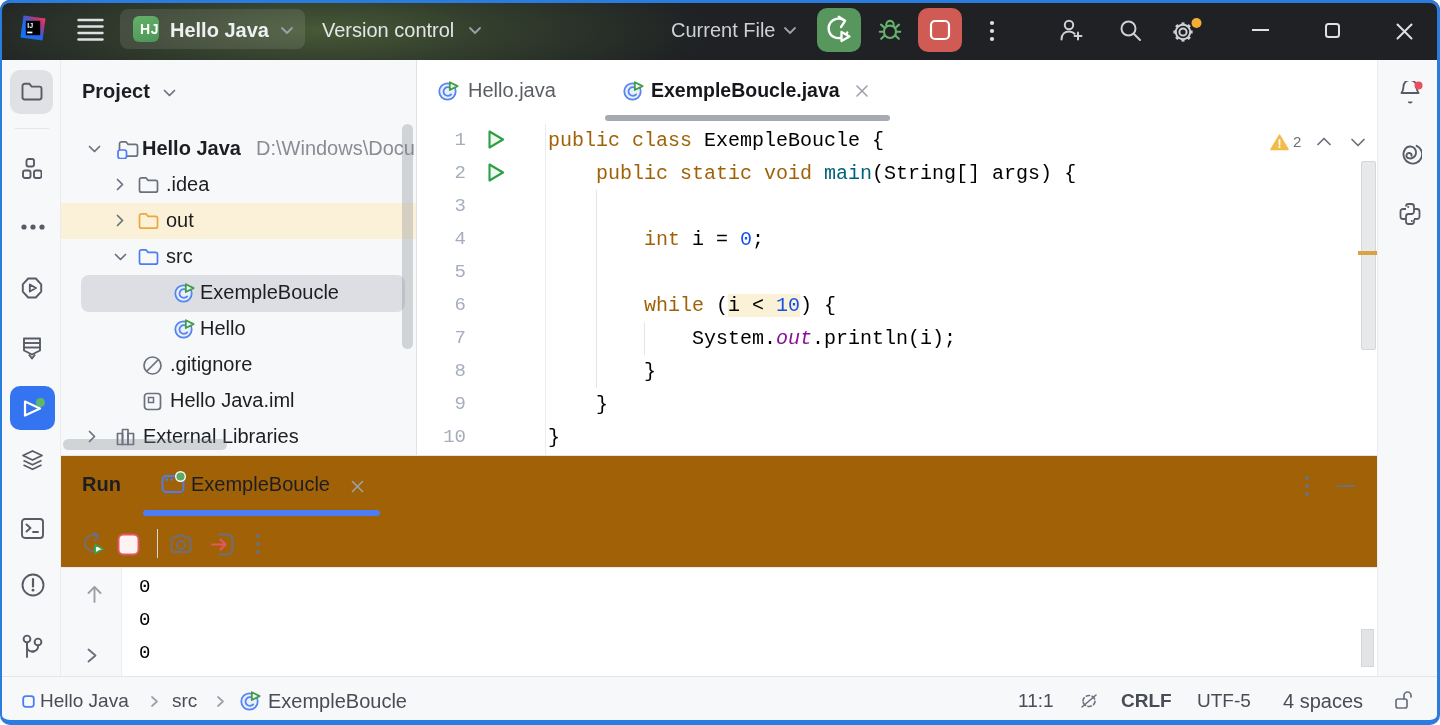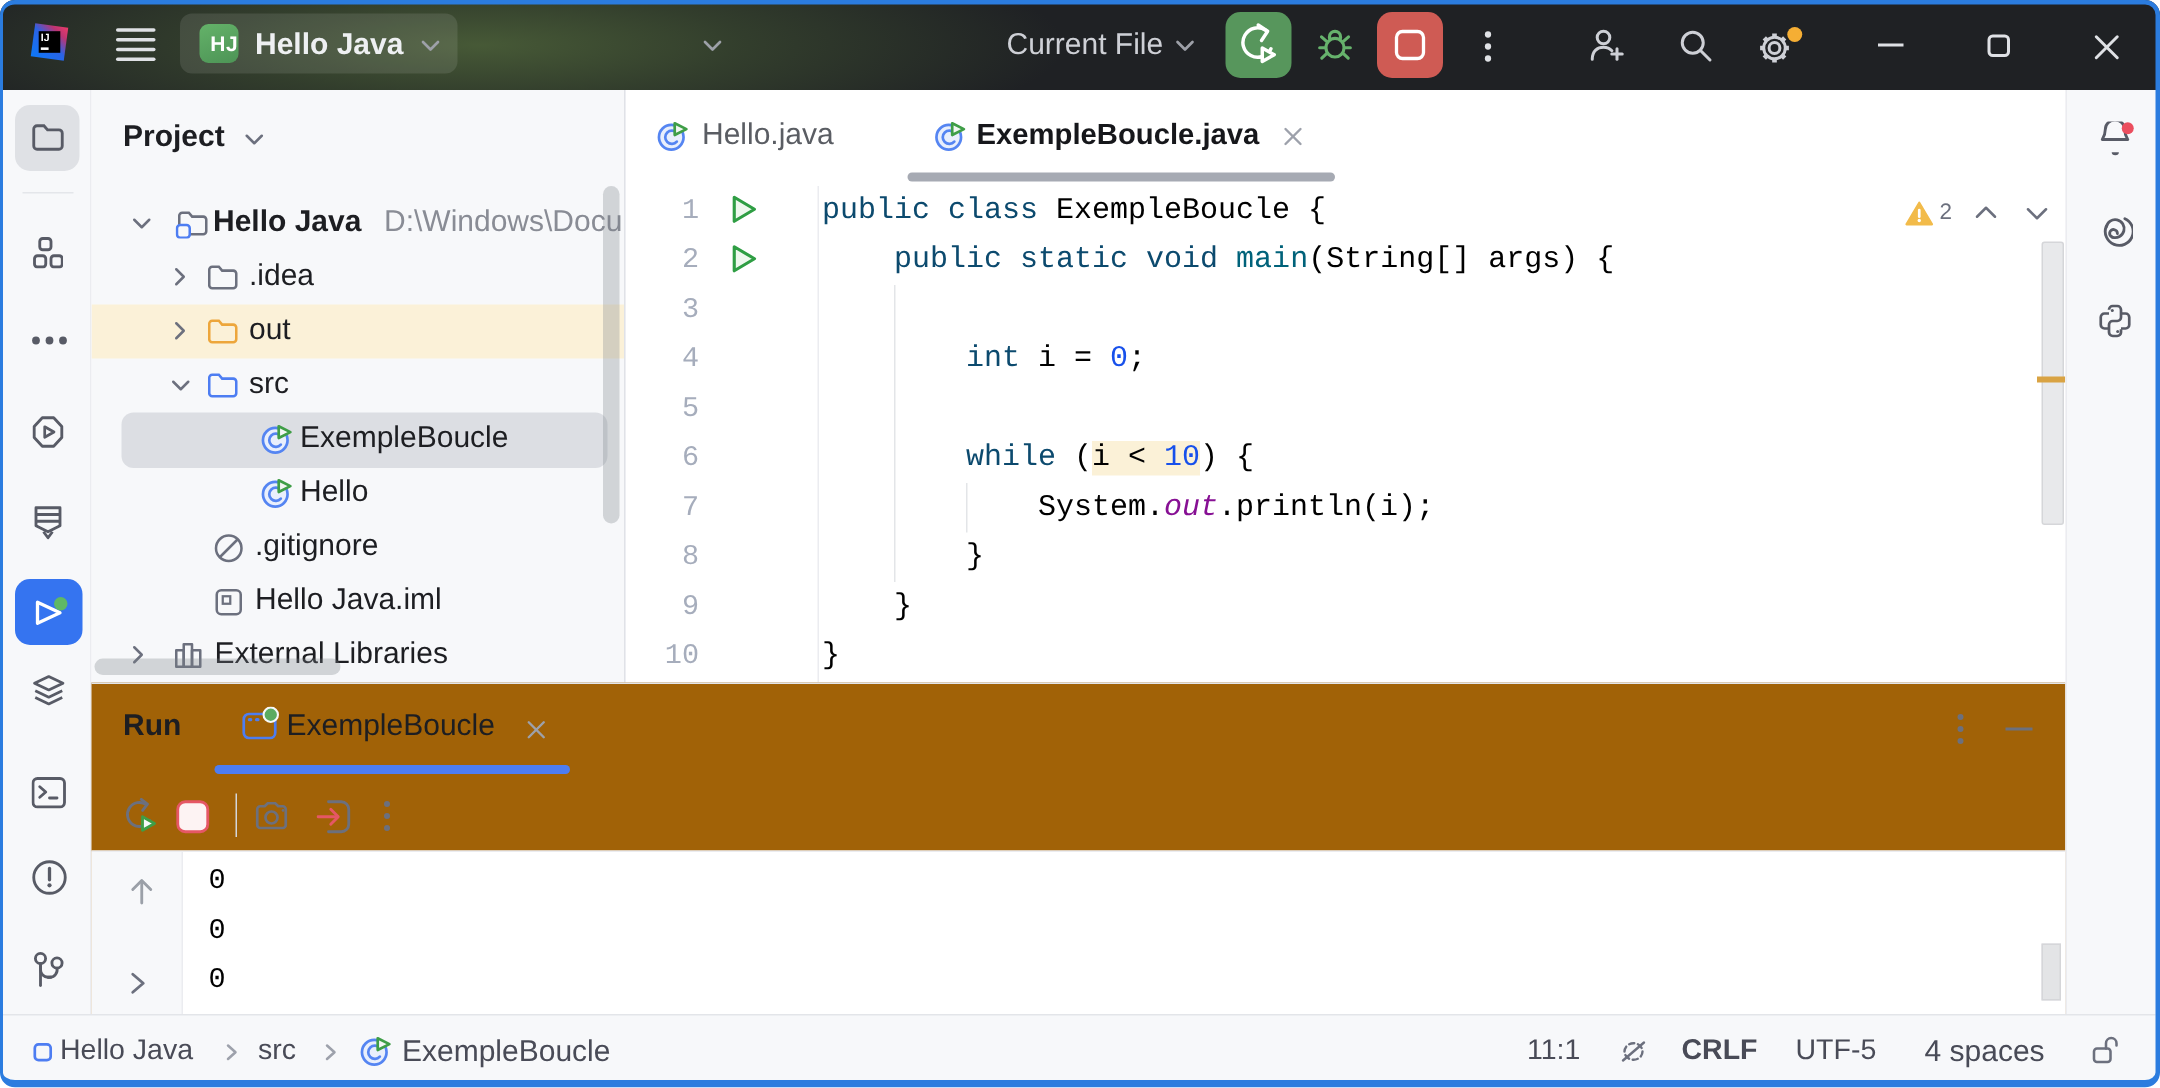--- a/index.html
+++ b/index.html
@@ -38,21 +38,21 @@
 
 
 .trow { position:absolute; left:0; width:356px; height:36px; font-size:20px; color:#1d1e22; }
 .trow span { position:absolute; top:0; line-height:34px; white-space:nowrap; }
 #row-out { background:#fbf1d8; }
 #row-sel { position:absolute; left:20px; top:215px; width:324px; height:37px; background:#dcdee3; border-radius:8px; }
 .tico { position:absolute; top:8px; }
 
 
 .codeline { position:absolute; font-family:"Liberation Mono", monospace; font-size:20px; line-height:33px; white-space:pre; color:#000; }
-.k { color:#0c4a6e;margin-top:36px; }
+.k { color:#a16207;margin-top:36px; }
 .num { color:#1750eb; }
 .mth { color:#00627a; }
 .fld { color:#871094; font-style:italic; }
 .hl { background:#fbf1d7; }
 #gutter-nums { position:absolute; left:418px; top:124px; width:48px; text-align:right; white-space:pre;
   font-family:"Liberation Mono", monospace; font-size:19px; line-height:33px; color:#a6adbc; }
 </style>
 </head>
 <body>
 
@@ -95,20 +95,21 @@
       </g>
     </svg>
   </div>
   <div class="abs" id="hjchip">HJ</div>
   <div class="abs tb-text" style="left:170px; top:0; font-weight:bold; color:#eef0f2;">Hello Java</div>
   <div class="abs" id="chev1" style="left:280px; top:26px;">
     <svg width="14" height="9" viewBox="0 0 14 9">
         <path d="M2 2 L7 7 L12 2" fill="none" stroke="#9da0a8" stroke-width="1.8" stroke-linecap="round" stroke-linejoin="round"></path>
       </svg>
   </div>
+  <div class="abs tb-text" style="left:322px; top:0; color:#e3e5e8;">Version control</div>
   <div class="abs" id="chev2" style="left:468px; top:26px;">
     <svg width="14" height="9" viewBox="0 0 14 9">
         <path d="M2 2 L7 7 L12 2" fill="none" stroke="#9da0a8" stroke-width="1.8" stroke-linecap="round" stroke-linejoin="round"></path>
       </svg>
   </div>
   <div class="abs tb-text" style="left:671px; top:0; color:#ced0d6;">Current File</div>
   <div class="abs" id="chev3" style="left:783px; top:26px;">
     <svg width="14" height="9" viewBox="0 0 14 9">
         <path d="M2 2 L7 7 L12 2" fill="none" stroke="#9da0a8" stroke-width="1.8" stroke-linecap="round" stroke-linejoin="round"></path>
       </svg>

